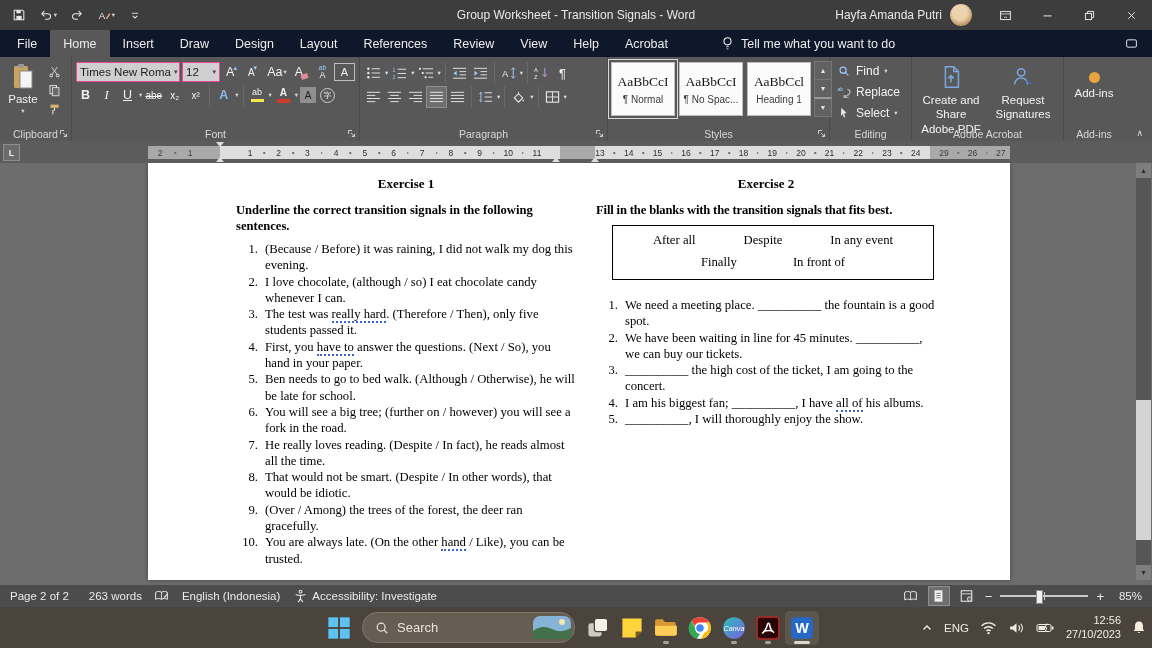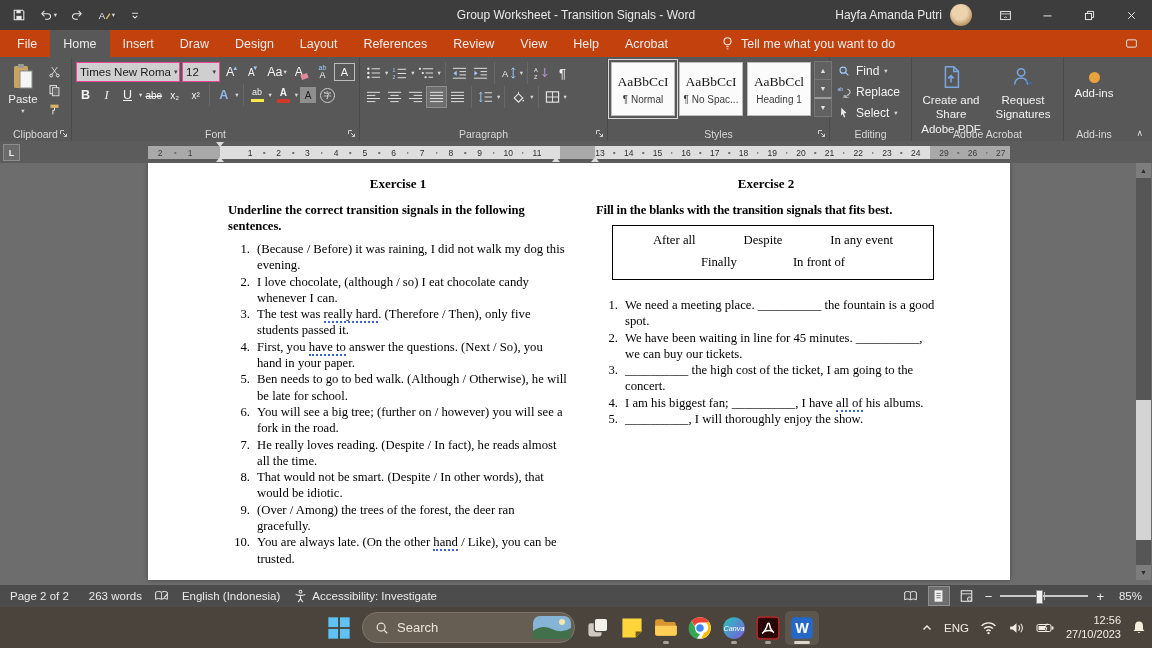--- a/index.html
+++ b/index.html
@@ -18,21 +18,21 @@
   .mini{font-size:6.5px;color:#d8d8d8}
   .title{position:absolute;left:0;right:0;text-align:center;font-size:12px;pointer-events:none}
   .tbright{margin-left:auto;display:flex;align-items:center;height:100%;z-index:2}
   .username{font-size:12px;margin-right:8px}
   .avatar{width:22px;height:22px;border-radius:50%;margin-right:12px;
           background:radial-gradient(circle at 45% 38%,#ecd3ae 0 40%,#c09a6a 70%,#8a6a48)}
   .winbtn{width:42px;height:100%;display:flex;align-items:center;justify-content:center}
   .winbtn svg{width:13px;height:13px}
 
   
-  .menubar{position:absolute;top:30px;left:0;right:0;height:27px;background:#c2410c;display:flex;
+  .menubar{position:absolute;top:30px;left:0;right:0;height:27px;background:#0f172a;display:flex;
            align-items:stretch;color:#ececec;z-index:29}
   .tabs{display:flex;align-items:stretch;padding-left:4px}
   .tab{display:flex;align-items:center;padding:0 13px;font-size:12.5px}
   .tab.active{background:#585858}
   .tellme{display:flex;align-items:center;gap:7px;font-size:12.5px;margin-left:40px}
   .tellme .ic14{width:13px;height:16px}
   .mbright{margin-left:auto;display:flex;align-items:center}
   .mbright .winbtn{height:27px}
 
   
@@ -93,21 +93,21 @@
   .rdot{position:absolute;top:6px;transform:translateX(-50%);width:1.5px;height:1.5px;background:#6f6f6f}
   .mkdn{position:absolute;width:0;height:0;border-left:4px solid transparent;border-right:4px solid transparent;
         border-top:5px solid #dcdcdc;top:1px}
   .mkup{position:absolute;width:0;height:0;border-left:4px solid transparent;border-right:4px solid transparent;
         border-bottom:5px solid #dcdcdc;top:16px}
 
   
   .page{position:absolute;left:148px;top:163px;width:862px;height:417px;background:#ffffff;
         box-shadow:0 0 5px rgba(0,0,0,.35);z-index:26}
   .col{position:absolute;top:13px;font-family:"Liberation Serif",serif;color:#000}
-  .col1{left:80px;width:340px}
+  .col1{left:88px;width:340px}
   .col2{left:448px;width:340px}
   .extitle{text-align:center;font-weight:bold;font-size:13px;margin-bottom:10px}
   .exintro{font-weight:bold;font-size:12.6px;line-height:16px;margin-bottom:7px}
   .nowrap{white-space:nowrap;letter-spacing:-0.15px}
   .dlist{margin-top:2px}
   .dli{display:flex;font-size:12.7px;line-height:16.3px}
   .dnum{width:22px;text-align:right;padding-right:7px;flex:none}
   .dtxt{flex:1}
   .sq{border-bottom:2px dotted #3a66c9}
   .wordbank{border:1px solid #000;margin:6px 2px 0 16px;padding:7px 0 9px;font-size:12.7px}

